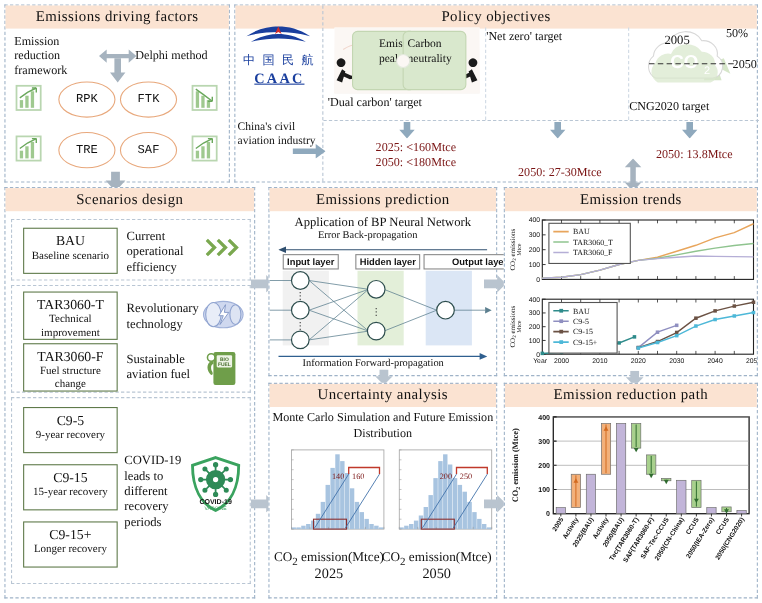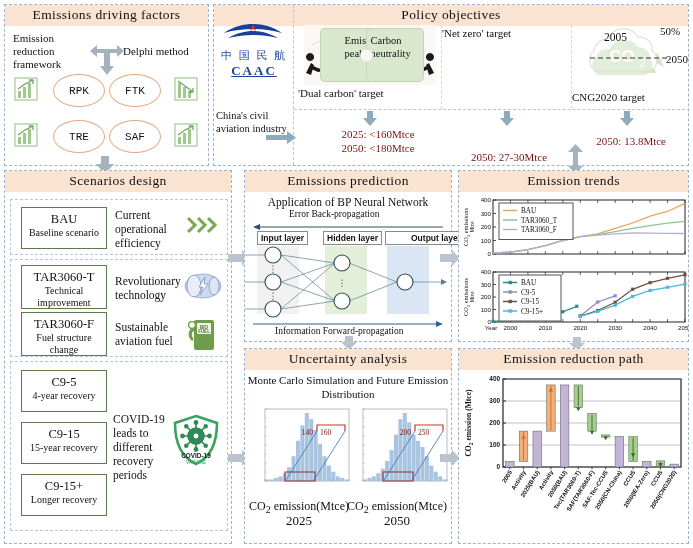--- a/index.html
+++ b/index.html
@@ -314,21 +314,21 @@
         <text x="19" y="12.5" font-size="4.5" text-anchor="middle" fill="#4a7030" font-family="Liberation Sans, sans-serif" font-weight="bold">BIO</text>
         <text x="19" y="17" font-size="4.5" text-anchor="middle" fill="#4a7030" font-family="Liberation Sans, sans-serif" font-weight="bold">FUEL</text>
         <path d="M9,12 C3,12 2,20 6,24 C8,26 9,24 8,22 C6,19 7,15 9,15 Z" fill="#6f9e4a"></path>
         <circle cx="7" cy="9" r="3.4" fill="#ffffff" stroke="#6f9e4a" stroke-width="1.4"></circle>
       </svg>
     </div>
 
     <div class="scen-group" style="top:190px;width:218px;height:170px;">
       <div class="scen-box" style="left:10px;top:8px;width:86px;height:42px;">
         <b>C9-5</b>
-        <i>4-year recovery</i>
+        <i>9-year recovery</i>
       </div>
       <div class="scen-box" style="left:10px;top:60px;width:86px;height:42px;">
         <b>C9-15</b>
         <i>15-year recovery</i>
       </div>
       <div class="scen-box" style="left:10px;top:112px;width:86px;height:42px;">
         <b>C9-15+</b>
         <i>Longer recovery</i>
       </div>
       <div class="scen-desc" style="left:102px;top:50px;width:58px;">COVID-19 leads to different recovery periods</div>

